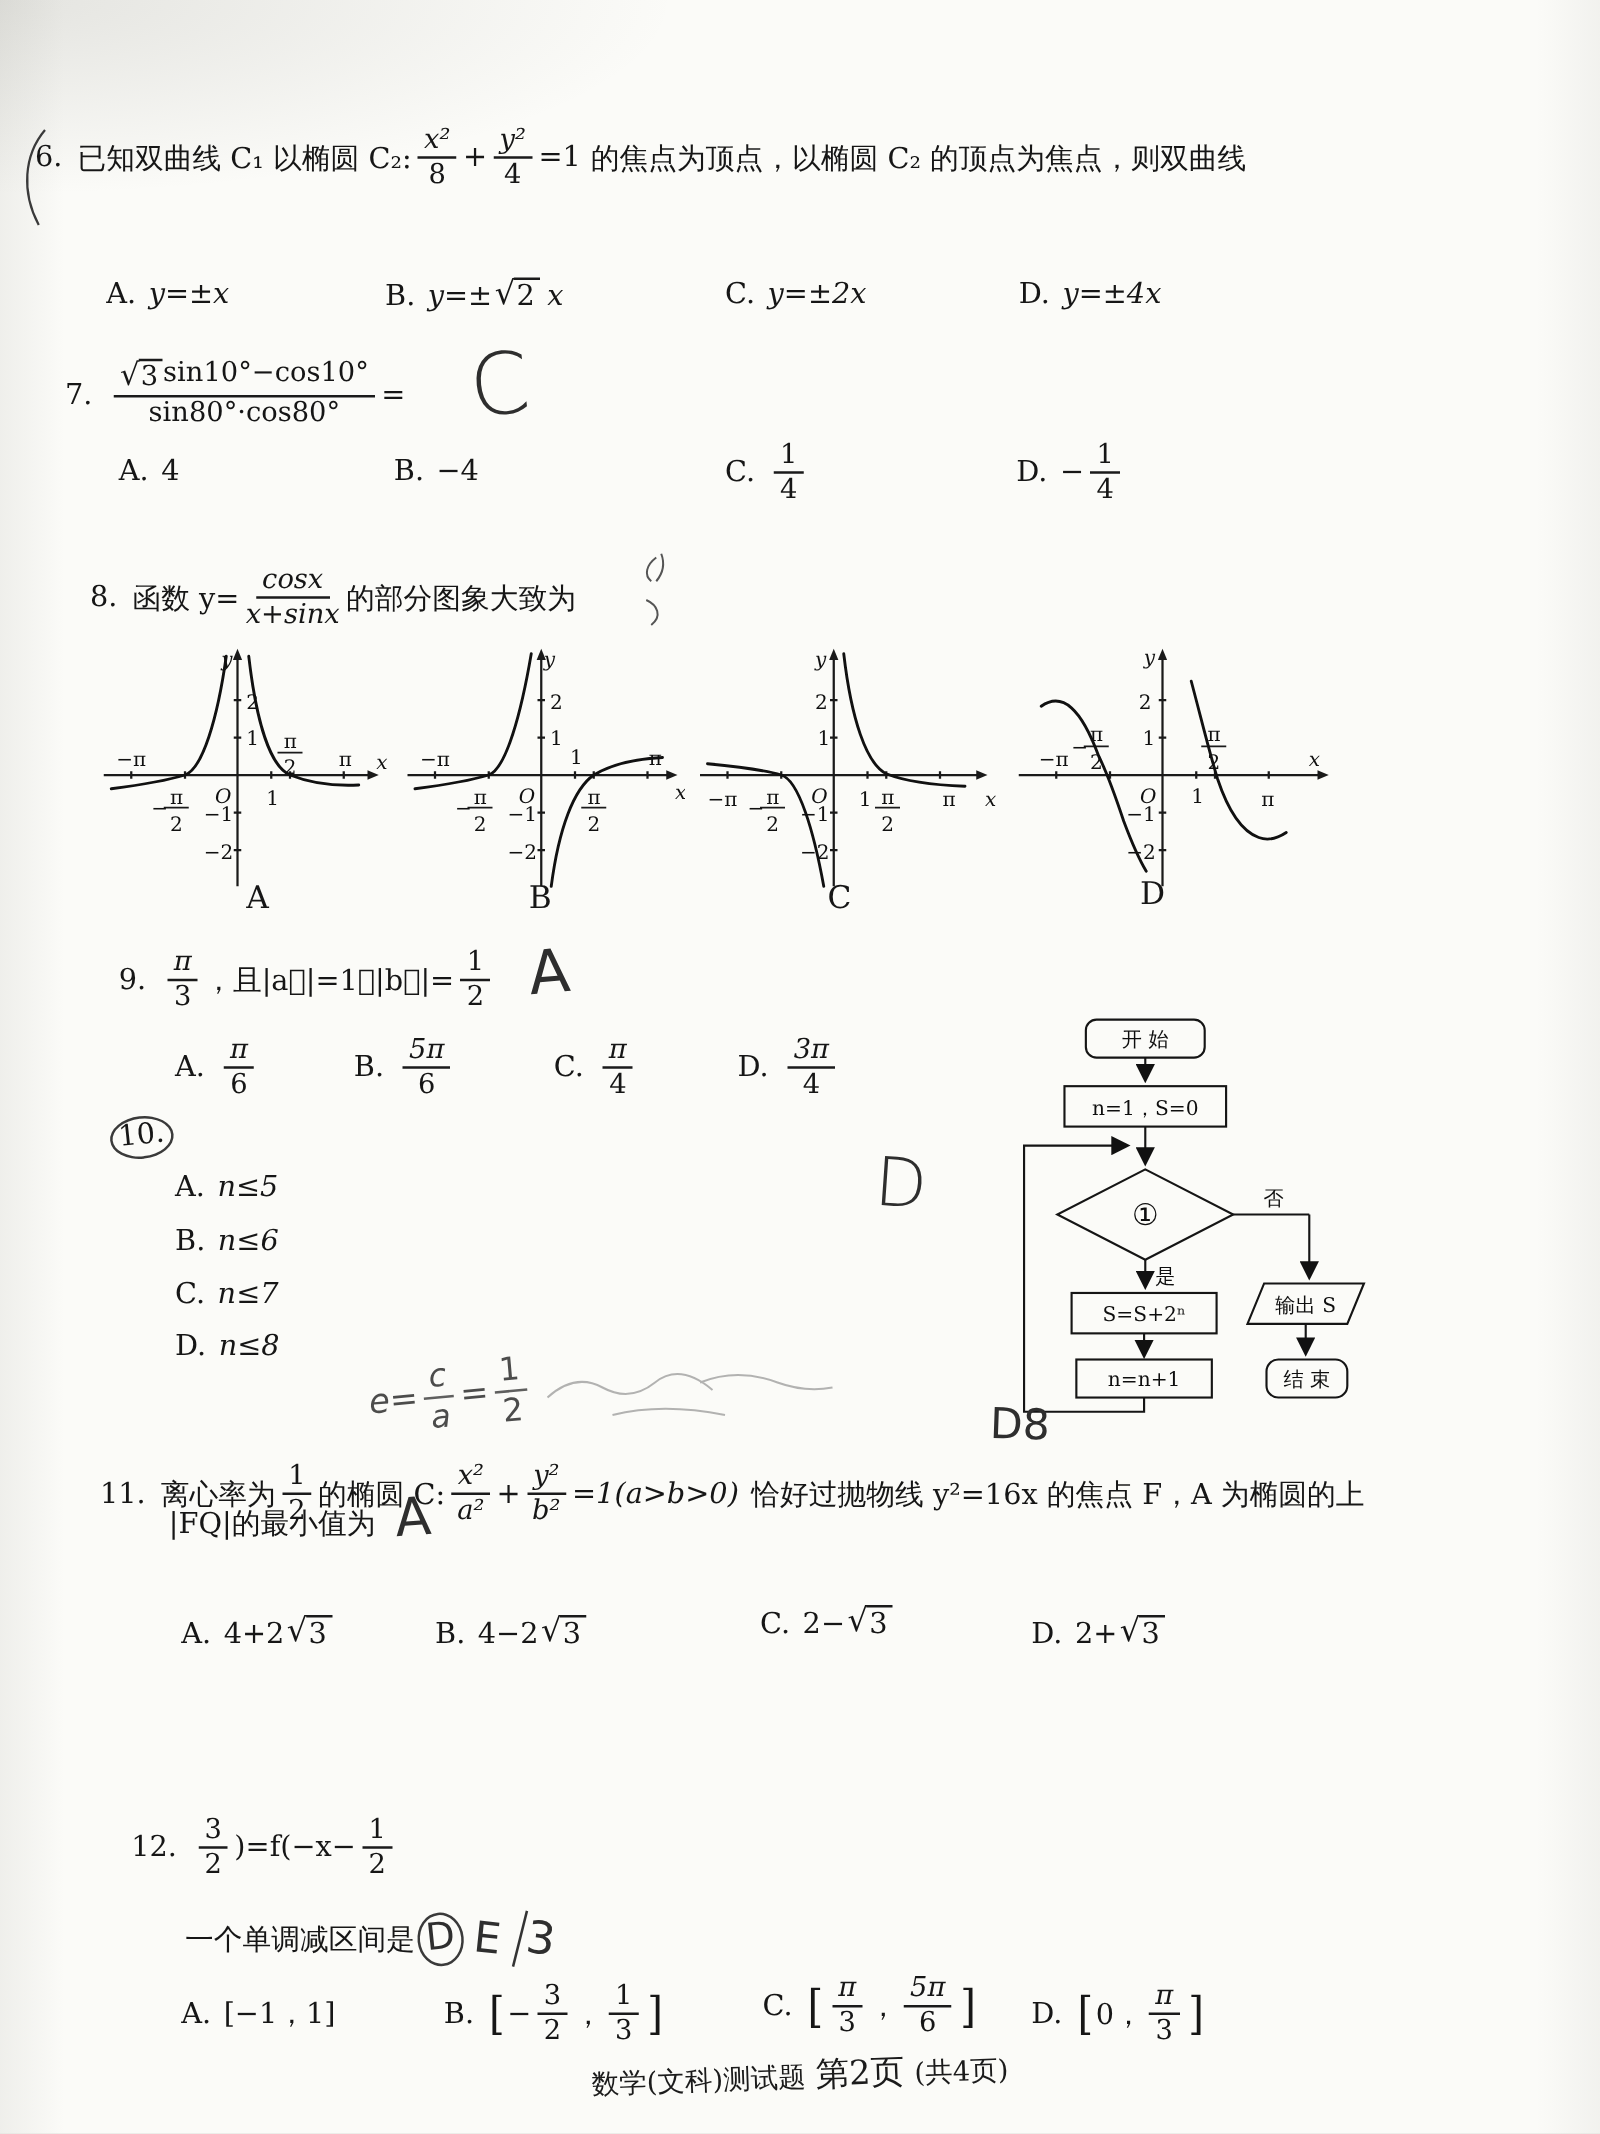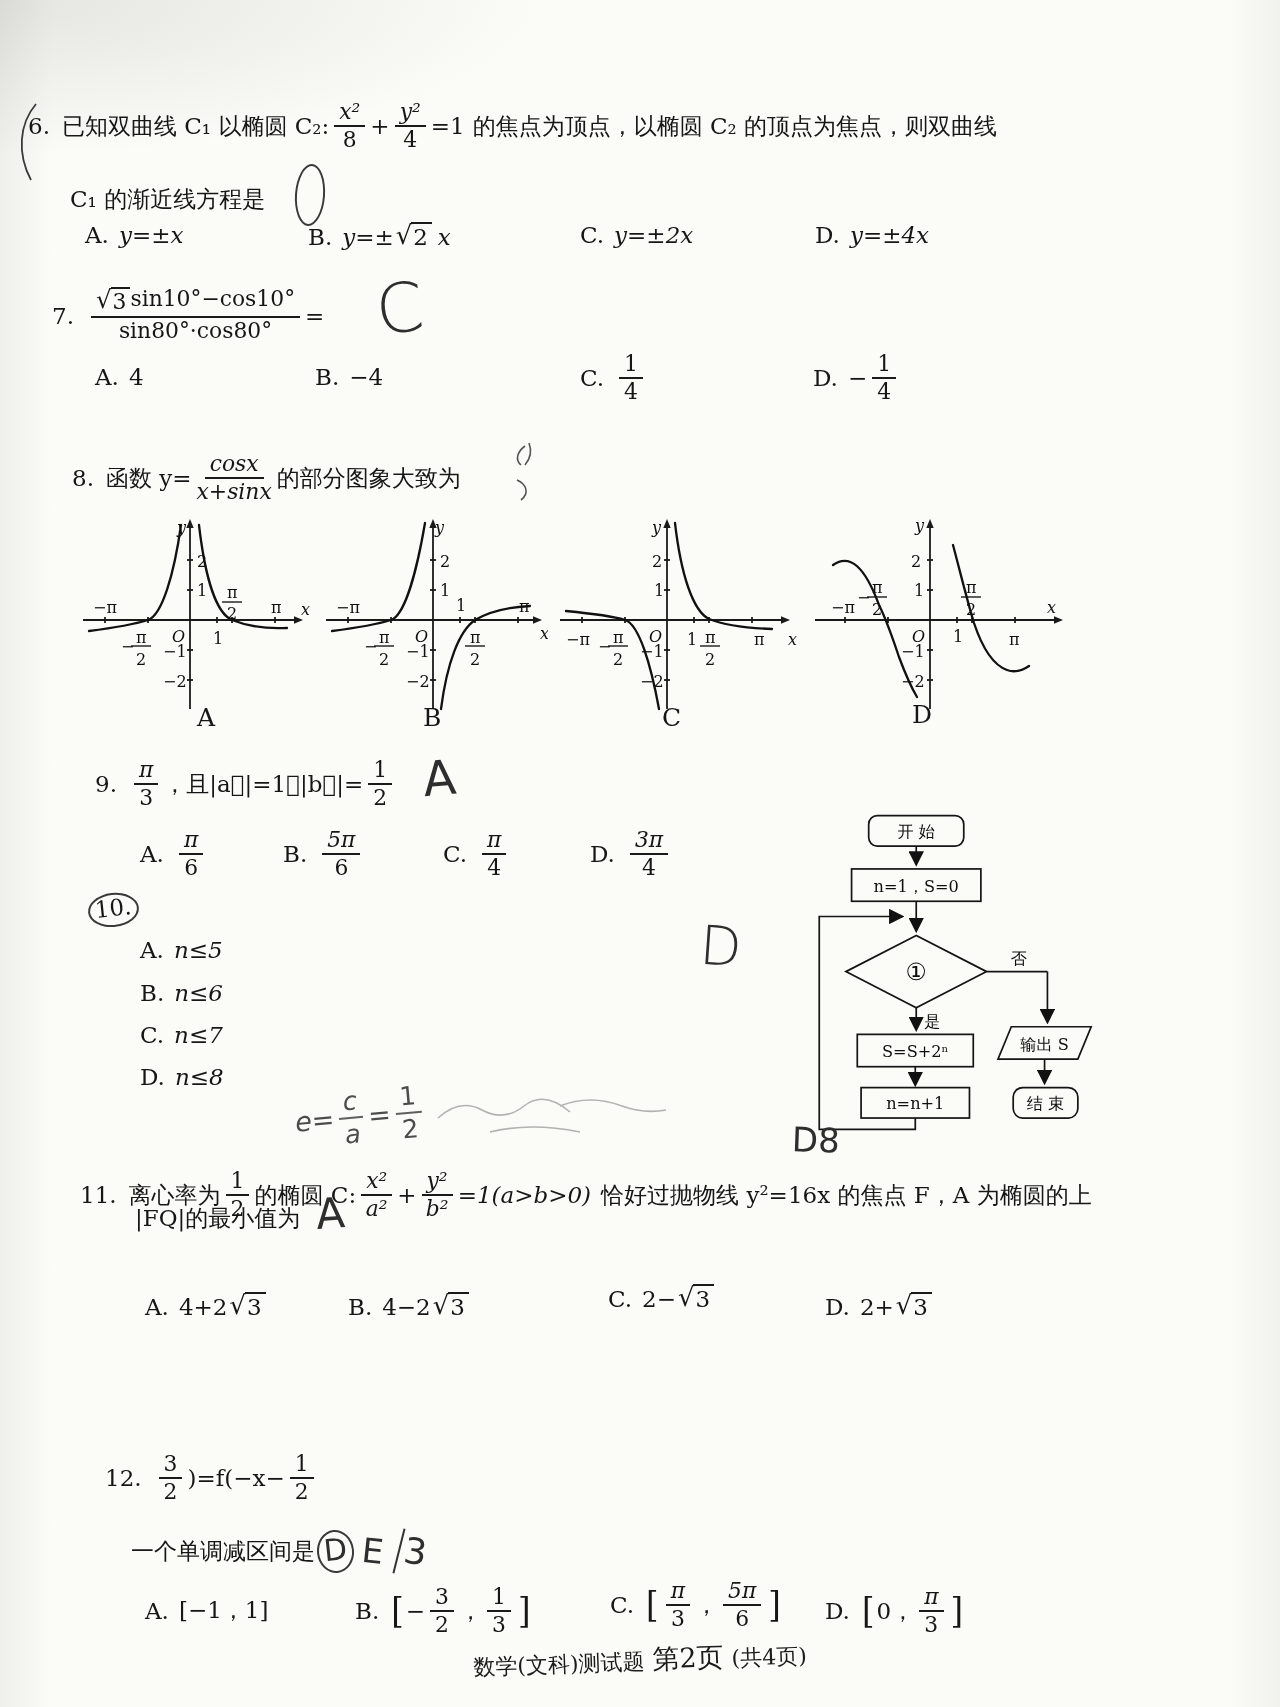--- a/index.html
+++ b/index.html
@@ -51,24 +51,20 @@
         <span class="den">8</span>
       </span>
     <span>+</span>
     <span class="frac">
         <span class="num it">y²</span>
         <span class="den">4</span>
       </span>
     <span>=1</span>
     <span style="margin-left:8px">的焦点为顶点，以椭圆 C₂ 的顶点为焦点，则双曲线</span>
   </div>
-  <div class="abs line" style="left:70px;top:172px">
-    <span>C₁ 的渐近线方程是</span>
-    <span class="oval"></span>
-  </div>
   <div class="optrow" style="top:222px">
     <span class="opt" style="left:85px">
         <span class="ol">A.</span>
         <span class="it">y=±x</span>
       </span>
     <span class="opt" style="left:308px">
         <span class="ol">B.</span>
         <span class="it">y=±</span>
         <span class="sqrt">
           <span class="rsign">√</span>
@@ -479,21 +475,21 @@
     <span class="frac">
         <span class="num">3</span>
         <span class="den">2</span>
       </span>
     <span>)=f(−x−</span>
     <span class="frac">
         <span class="num">1</span>
         <span class="den">2</span>
       </span>
   </div>
-  <div class="abs line" style="left:131px;top:1528px">
+  <div class="abs line" style="left:148px;top:1528px">
     <span>一个单调减区间是</span>
     <span class="hand circled" style="font-size:30px;margin-left:2px">D</span>
     <span class="hand" style="font-size:34px;margin-left:8px;transform:rotate(6deg)">E</span>
     <span class="vbar"></span>
     <span class="hand" style="font-size:36px;margin-left:4px;transform:rotate(8deg)">3</span>
   </div>
   <div class="optrow" style="top:1585px">
     <span class="opt" style="left:145px;top:10px">
         <span class="ol">A.</span>
         <span>[−1，1]</span>

